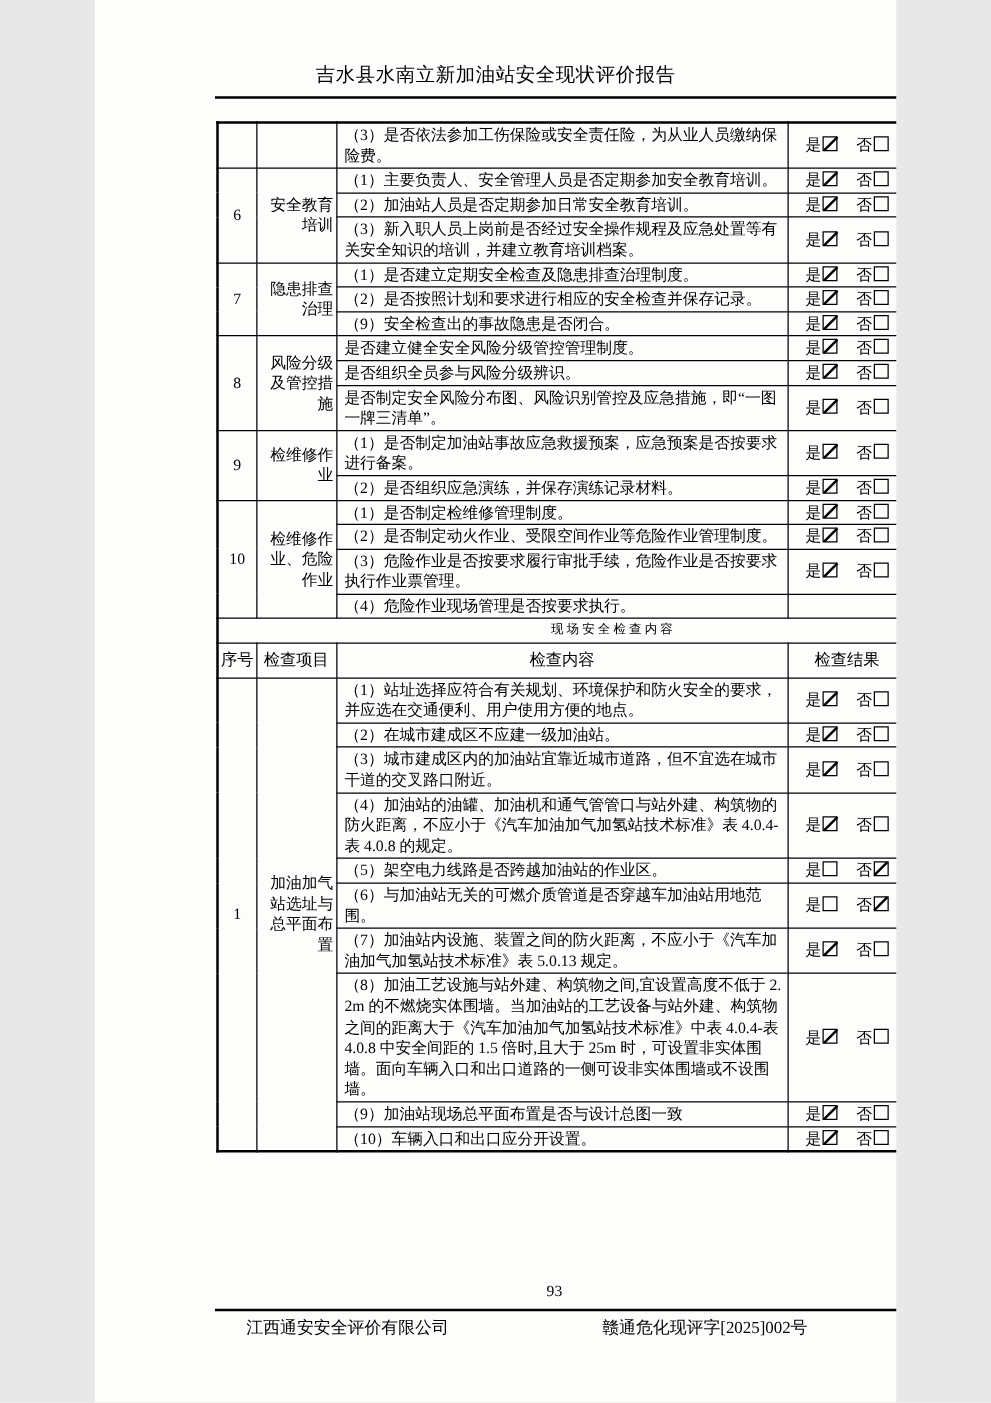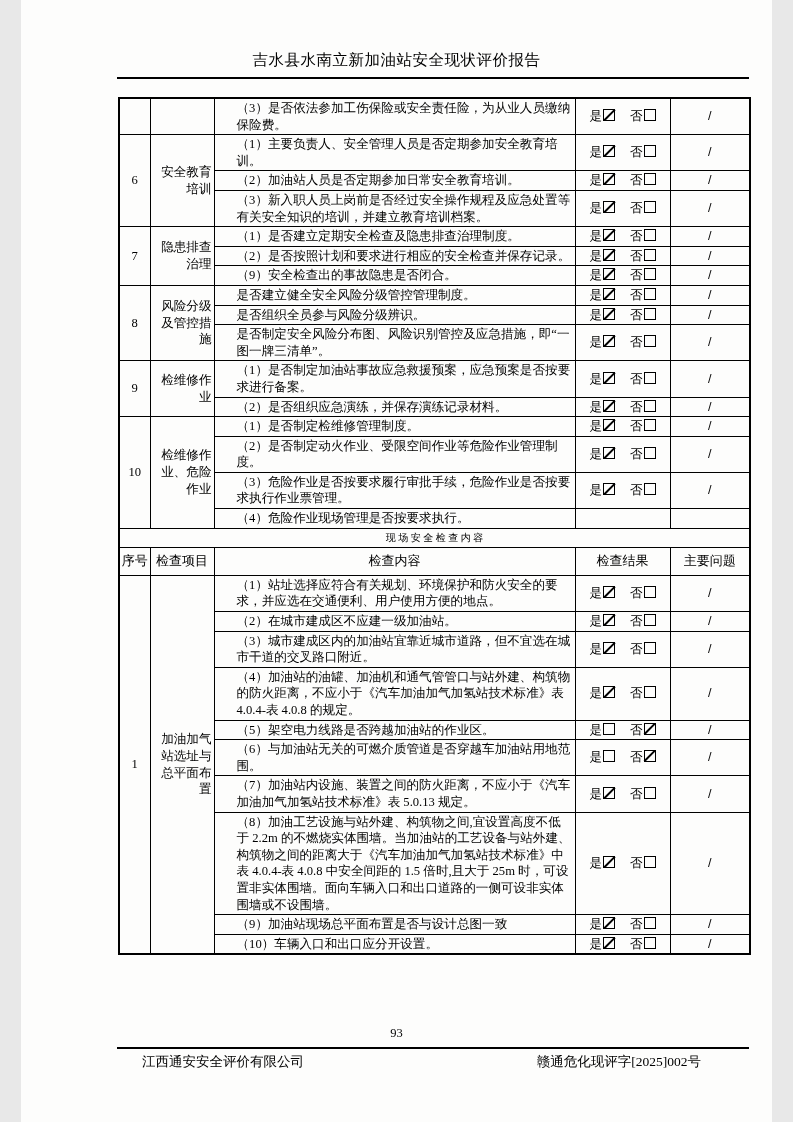--- a/index.html
+++ b/index.html
@@ -1,54 +1,54 @@
 <!DOCTYPE html>
 <html><head>
 <meta charset="utf-8">
 <style>
   html,body { margin:0; padding:0; background:#e8e8e8; }
   .page {
-    position:relative; width:751px; height:1122px; margin:0 auto;
+    position:relative; width:641px; height:1122px; margin:0 auto;
     background:#fdfdfc; color:#000;
     font-family:"Liberation Serif","DejaVu Serif",serif;
     overflow:hidden;
   }
   .doc-title {
     position:absolute; top:50px; left:0; width:100%;
     text-align:center; font-size:15.5px; letter-spacing:0.5px;
   }
   .head-rule { position:absolute; top:77px; left:96px; width:632px; height:2px; background:#000; }
 
   .tbl-wrap { position:absolute; top:97px; left:97px; width:631px; }
   table { border-collapse:collapse; width:631px; table-layout:fixed; border:2px solid #000; }
   td {
     border:1.5px solid #000; padding:1px 3px;
     font-size:12.6px; line-height:16.6px; vertical-align:middle;
     overflow:hidden; word-break:break-all;
   }
   .c-no   { text-align:center; padding:1px 1px; }
   .c-item { text-align:right; padding:1px 2px; }
-  .c-content { text-align:left; padding-left:22px; }
+  .c-content { text-align:left; padding-left:6px; }
   .c-result  { text-align:center; white-space:nowrap; padding:1px 0; }
   .c-problem { text-align:center; font-family:"Liberation Sans",sans-serif; }
   .section-title-cell { text-align:center; padding:1px 0; font-size:10px; }
   .header-row td { text-align:center; padding:5px 1px; font-size:13px; }
 
   .cb {
     display:inline-block; width:10px; height:10px;
     border:1.6px solid #000; position:relative;
     vertical-align:-1px; margin-left:1px;
   }
   .cb.checked::after {
     content:""; position:absolute; width:15px; height:1.7px; background:#000;
     left:-2.5px; top:4px; transform:rotate(-45deg);
   }
   .no-lab { margin-left:15px; }
 
-  .page-num  { position:absolute; top:1026px; left:0; width:100%; text-align:center; font-size:12.5px; }
+  .page-num  { position:absolute; top:1026px; left:0; width:100%; text-align:center; font-size:12.5px;padding-left:47px; }
   .foot-rule { position:absolute; top:1047px; left:96px; width:632px; height:2px; background:#000; }
   .foot-left  { position:absolute; top:1053px; left:121px; font-size:13.5px; }
   .foot-right { position:absolute; top:1053px; right:71px; font-size:13.5px; }
 </style>
 </head>
 <body>
 
 <div class="page">
 
   <div class="doc-title">吉水县水南立新加油站安全现状评价报告</div>

